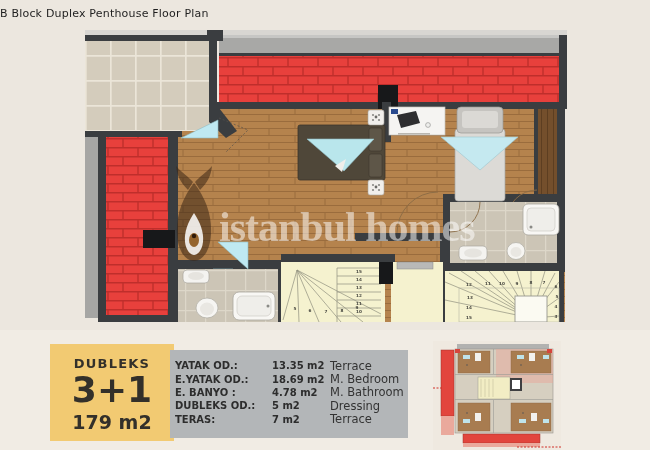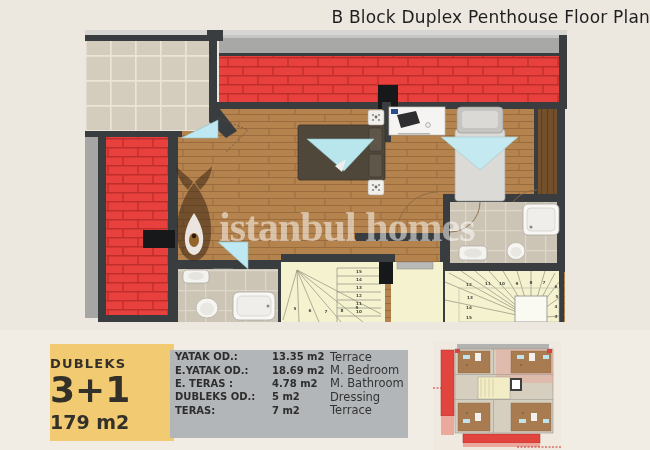--- a/index.html
+++ b/index.html
@@ -1,28 +1,28 @@
 <!DOCTYPE html>
 <html><head>
 <meta charset="utf-8">
 <style>
   html,body{margin:0;padding:0;}
   #stage{position:relative;width:650px;height:450px;background:#ece7df;overflow:hidden;
          font-family:"DejaVu Sans","Liberation Sans",sans-serif;}
   .bottom-bg{position:absolute;left:0;top:330px;width:650px;height:120px;background:#f1ece4;}
-  .title{position:absolute;left:0;top:7px;width:650px;text-align:right;
-         font-size:17px;color:#1f1f1f;letter-spacing:.2px;}
+  .title{position:absolute;left:0;top:7px;width:650px;text-align:left;
+         font-size:11px;color:#1f1f1f;letter-spacing:.2px;}
   .plan{position:absolute;left:85px;top:30px;width:482px;height:339px;}
   .infobox{position:absolute;left:50px;top:344px;width:124px;height:97px;background:#f2ca72;
-           color:#33302a;}
+           text-align:center;color:#33302a;}
   .infobox .t1{font-size:13px;font-weight:bold;letter-spacing:1.2px;margin-top:12px;}
   .infobox .t2{font-size:36px;font-weight:bold;line-height:1.02;margin-top:1px;}
   .infobox .t3{font-size:19px;font-weight:bold;margin-top:2px;}
   .legend{position:absolute;left:170px;top:350px;width:238px;height:88px;background:#b3b6b8;
-          box-sizing:border-box;color:#2d2d2d;}
+          padding-top:9px;box-sizing:border-box;color:#2d2d2d;}
   .lrow{display:flex;height:13.4px;align-items:center;padding-left:5px;}
   .ll{width:97px;font-size:10px;font-weight:bold;}
   .lv{width:58px;font-size:10px;font-weight:bold;}
   .ln{flex:1;font-size:11.5px;font-weight:400;color:#333;}
   .thumb{position:absolute;left:433px;top:341px;width:128px;height:109px;}
   svg{display:block;}
   .wm-text{font-family:"Liberation Serif","DejaVu Serif",serif;font-weight:bold;
            font-size:42px;letter-spacing:-1px;fill:rgba(255,255,255,0.52);}
   .stnum{font-size:4.2px;font-weight:bold;fill:#4a4a42;text-anchor:middle;
          font-family:"DejaVu Sans",sans-serif;}
@@ -291,21 +291,21 @@
       <span class="ll">YATAK OD.:</span>
       <span class="lv">13.35 m2</span>
       <span class="ln">Terrace</span>
     </div>
     <div class="lrow">
       <span class="ll">E.YATAK OD.:</span>
       <span class="lv">18.69 m2</span>
       <span class="ln">M. Bedroom</span>
     </div>
     <div class="lrow">
-      <span class="ll">E. TERAS :</span>
+      <span class="ll">E. BANYO :</span>
       <span class="lv">4.78 m2</span>
       <span class="ln">M. Bathroom</span>
     </div>
     <div class="lrow">
       <span class="ll">DUBLEKS OD.:</span>
       <span class="lv">5 m2</span>
       <span class="ln">Dressing</span>
     </div>
     <div class="lrow">
       <span class="ll">TERAS:</span>

